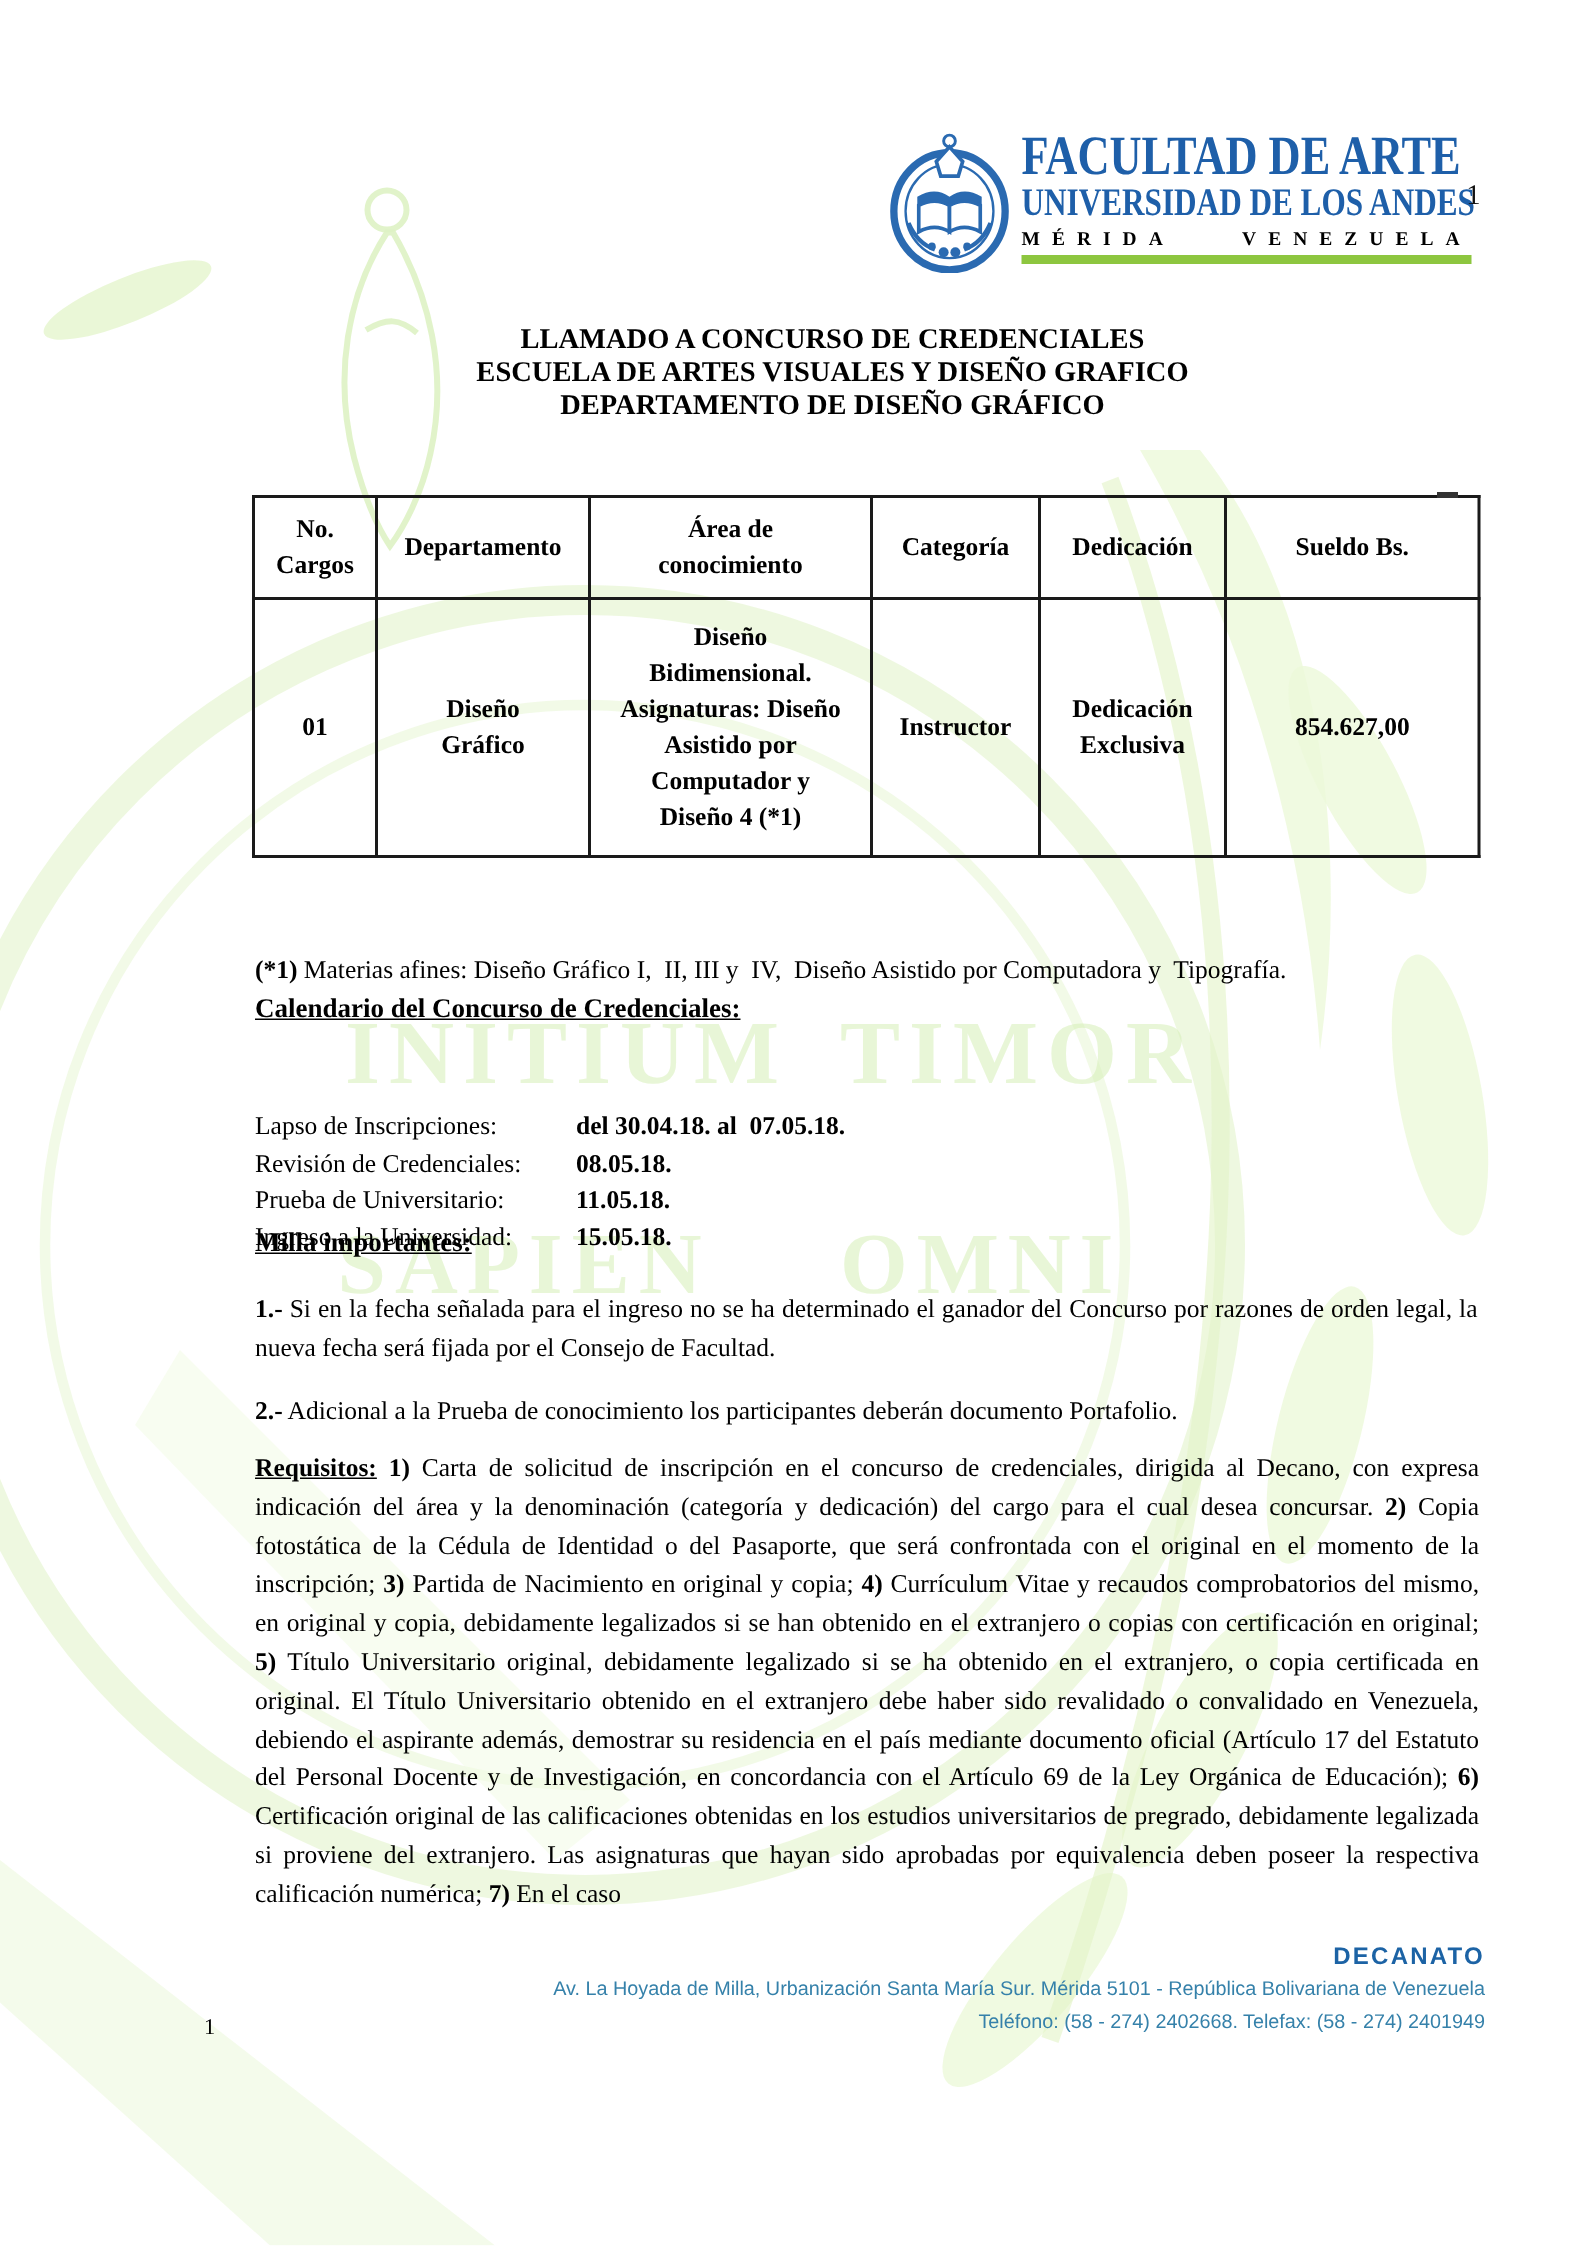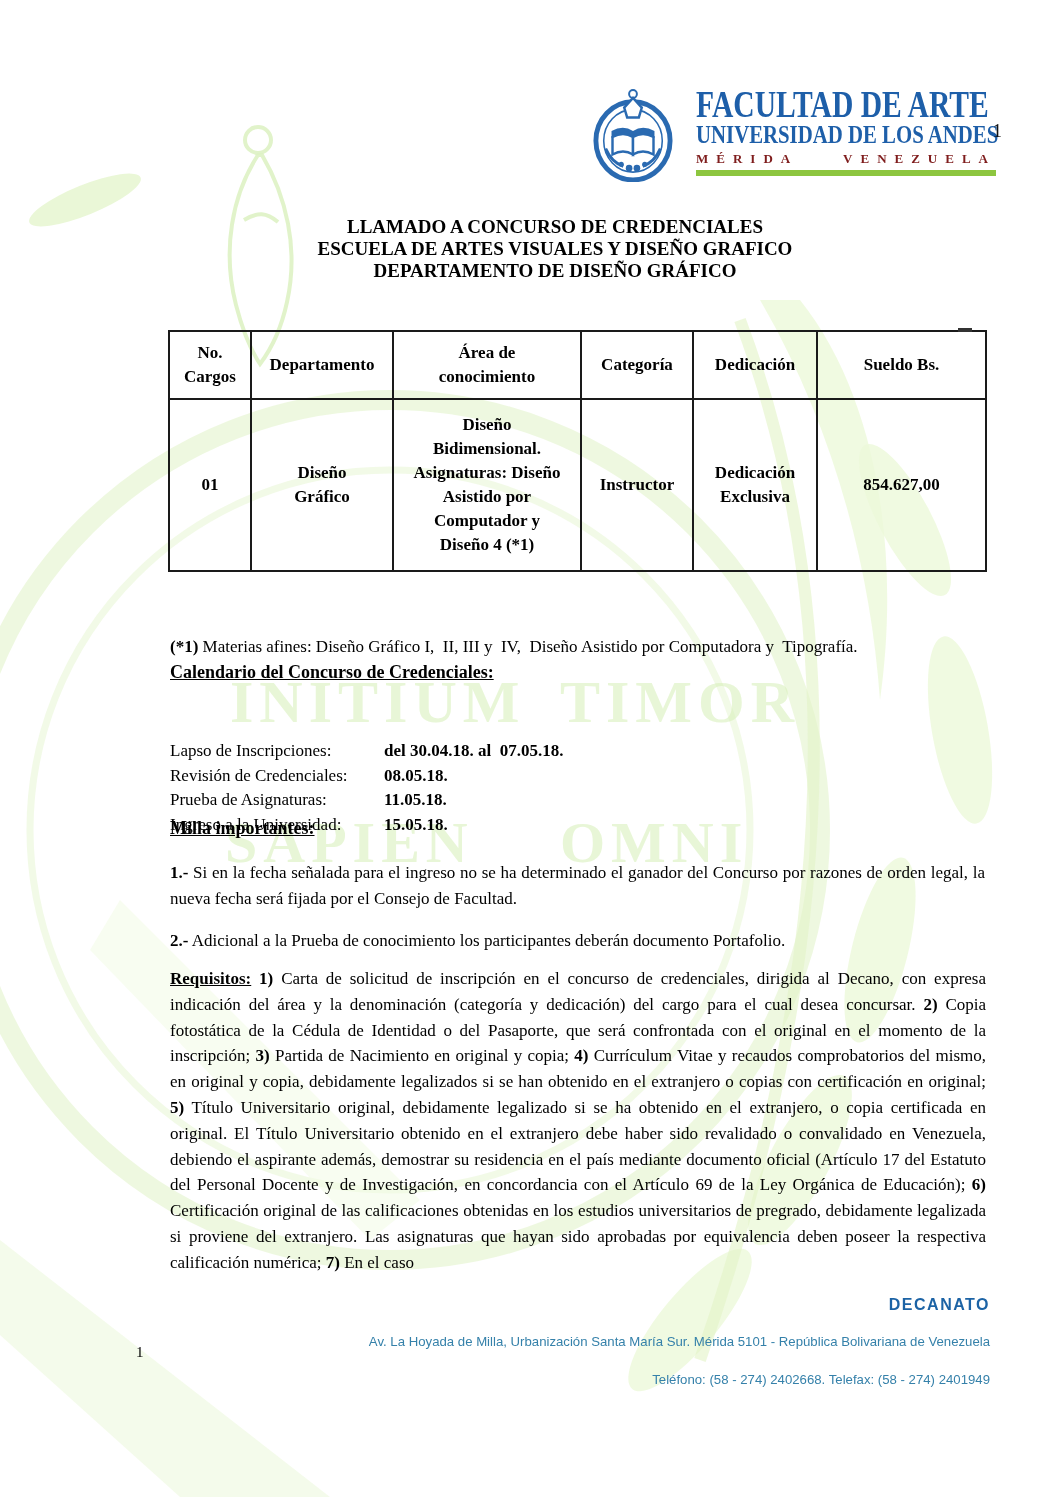--- a/index.html
+++ b/index.html
@@ -4,35 +4,35 @@
 <style>
   html,body { margin:0; padding:0; background:#ffffff; }
   .page {
     position:relative; width:1058px; height:1497px; margin:0 auto;
     background:#ffffff; overflow:hidden;
     font-family:"Liberation Serif", serif; color:#000;
   }
   .wm { position:absolute; left:0; top:0; width:1058px; height:1497px; pointer-events:none; }
 
   
-  .logo-block { position:absolute; left:592px; top:88px; display:flex; gap:22px; align-items:flex-start; }
+  .logo-block { position:absolute; left:592px; top:88px; display:flex; gap:7px; align-items:flex-start; }
   .logo-text { width:302px; }
   .logo-faculty {
     font-weight:bold; color:#1e5fa9; font-size:37px; line-height:34px; white-space:nowrap;
     transform:scaleX(0.80); transform-origin:left top;
   }
   .logo-univ-row { position:relative; }
   .logo-univ {
     font-weight:bold; color:#1e5fa9; font-size:26px; line-height:26px; white-space:nowrap;
     transform:scaleX(0.80); transform-origin:left top; display:inline-block;
   }
   .logo-sup { position:absolute; right:-4px; top:-2px; color:#111; font-size:19px; font-weight:normal; }
   .logo-city-row {
     display:flex; justify-content:space-between; width:300px; margin-top:3px;
-    font-weight:bold; color:#7f1d1d; font-size:13px; letter-spacing:8px; white-space:nowrap;
+    font-weight:bold; color:#000000; font-size:13px; letter-spacing:8px; white-space:nowrap;
   }
   .logo-bar { width:300px; height:6px; background:#8dc63f; margin-top:3px; }
 
   
   .title-block { position:absolute; left:150px; top:216px; width:810px; text-align:center;
     font-weight:bold; font-size:19px; line-height:22px; }
 
   
   .positions-table {
     position:absolute; left:168px; top:330px; border-collapse:collapse;
@@ -56,21 +56,21 @@
   .cal-label { display:inline-block; width:214px; }
   .cal-value { font-weight:bold; white-space:pre-wrap; }
   .note { position:absolute; left:170px; width:815px; font-size:17px; line-height:25.5px; text-align:justify; margin:0; }
   .prefix-bold { font-weight:bold; }
   .requisitos { position:absolute; left:170px; top:966px; width:816px; font-size:17px; line-height:25.8px; text-align:justify; margin:0; }
   .u { text-decoration:underline; }
 
   
   .footer { position:absolute; right:68px; top:1296px; text-align:right; font-family:"Liberation Sans", sans-serif; }
   .footer-dept { color:#1c63a5; font-weight:bold; font-size:16px; letter-spacing:1.5px; }
-  .footer-addr { color:#3581aa; font-size:13.2px; line-height:18.5px; margin-top:19px; }
+  .footer-addr { color:#3581aa; font-size:13.2px; line-height:18.5px; margin-top:3px; }
   .page-number { position:absolute; left:136px; top:1344px; font-size:15px; }
 </style>
 </head>
 <body>
 
 <div class="page">
 
   <svg class="wm" viewBox="0 0 1058 1497" xmlns="http://www.w3.org/2000/svg">
 
     <ellipse cx="85" cy="200" rx="60" ry="15" transform="rotate(-22 85 200)" fill="rgba(230,246,208,0.85)"></ellipse>
@@ -181,21 +181,21 @@
     </tbody>
   </table>
   <div class="table-tick"></div>
 
   <p class="footnote"><span class="prefix-bold">(*1)</span><span> Materias afines: Diseño Gráfico I,  II, III y  IV,  Diseño Asistido por Computadora y  Tipografía.</span></p>
 
   <h3 class="heading-underline" style="top:662px;">Calendario del Concurso de Credenciales:</h3>
   <div class="calendar">
     <div class="cal-row"><span class="cal-label">Lapso de Inscripciones:</span><span class="cal-value">del 30.04.18. al  07.05.18.</span></div>
     <div class="cal-row"><span class="cal-label">Revisión de Credenciales:</span><span class="cal-value">08.05.18.</span></div>
-    <div class="cal-row"><span class="cal-label">Prueba de Asignaturas:</span><span class="cal-value">11.05.18.</span></div>
+    <div class="cal-row"><span class="cal-label">Prueba de Universitario:</span><span class="cal-value">11.05.18.</span></div>
     <div class="cal-row"><span class="cal-label">Ingreso a la Universidad:</span><span class="cal-value">15.05.18.</span></div>
   </div>
 
   <h3 class="heading-underline" style="top:818px;">Milla importantes:</h3>
   <p class="note" style="top:860px;"><span class="prefix-bold">1.-</span><span> Si en la fecha señalada para el ingreso no se ha determinado el ganador del Concurso por razones de orden legal, la nueva fecha será fijada por el Consejo de Facultad.</span></p>
   <p class="note" style="top:928px;"><span class="prefix-bold">2.-</span><span> Adicional a la Prueba de conocimiento los participantes deberán  documento  Portafolio.</span></p>
 
   <p class="requisitos"><span class="u" style="font-weight: bold;">Requisitos:</span><span> </span><span style="font-weight: bold;">1)</span><span> Carta de solicitud de inscripción en el concurso de credenciales, dirigida al Decano, con expresa indicación del área y la denominación (categoría y dedicación) del cargo para el cual desea concursar. </span><span style="font-weight: bold;">2)</span><span> Copia fotostática de la Cédula de Identidad o del Pasaporte, que será confrontada con el original en el momento de la inscripción;  </span><span style="font-weight: bold;">3)</span><span> Partida de Nacimiento en original y copia;  </span><span style="font-weight: bold;">4)</span><span> Currículum Vitae y recaudos comprobatorios del mismo, en original y copia, debidamente legalizados si se han obtenido en el extranjero o copias con certificación en original; </span><span style="font-weight: bold;">5)</span><span> Título Universitario original, debidamente legalizado si se ha obtenido en el extranjero, o copia certificada en original. El Título Universitario obtenido en el extranjero debe haber sido revalidado o convalidado en Venezuela, debiendo el aspirante además, demostrar su residencia en el país mediante documento oficial (Artículo 17 del Estatuto del Personal Docente y de Investigación, en concordancia con el Artículo 69 de la Ley Orgánica de Educación);  </span><span style="font-weight: bold;">6)</span><span> Certificación original de las calificaciones obtenidas en los estudios universitarios de pregrado, debidamente legalizada si proviene del extranjero. Las asignaturas que hayan sido aprobadas por equivalencia deben poseer la respectiva calificación numérica;  </span><span style="font-weight: bold;">7)</span><span>  En el caso</span></p>
 
   <footer class="footer">

